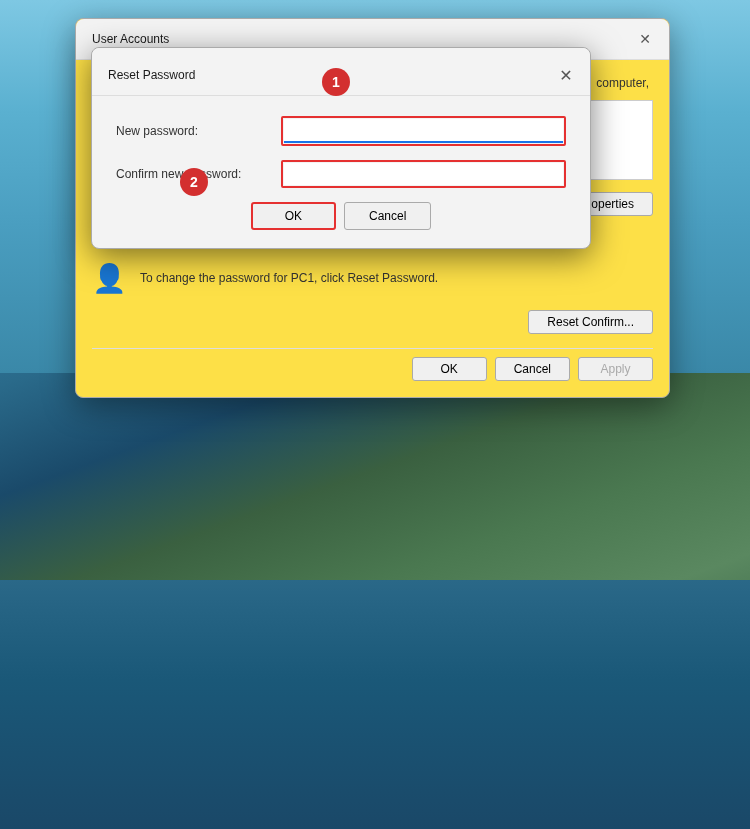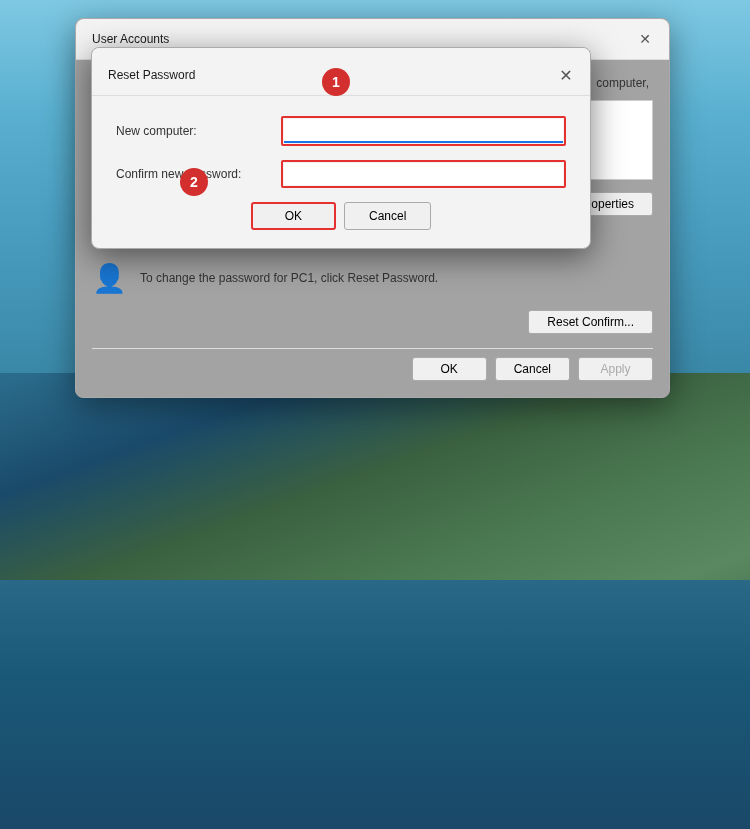--- a/index.html
+++ b/index.html
@@ -47,21 +47,21 @@
         #2a6888 0%, #1a5878 40%, #1a4868 100%
       );
     }
 
     
     .user-accounts-window {
       position: absolute;
       top: 18px;
       left: 75px;
       width: 595px;
-      background: #a3a3a3;
+      background: #fde047;
       border: 1px solid #aaa;
       border-radius: 8px;
       box-shadow: 0 8px 32px rgba(0,0,0,0.4);
     }
 
     .window-titlebar {
       display: flex;
       align-items: center;
       justify-content: space-between;
       padding: 8px 12px 8px 16px;
@@ -385,21 +385,21 @@
   <div class="reset-dialog">
 
     <div class="dialog-titlebar">
       <span class="dialog-title">Reset Password</span>
       <button class="dialog-close-btn">✕</button>
     </div>
 
     <div class="dialog-content">
 
       <div class="form-row">
-        <span class="form-label">New computer:</span>
+        <span class="form-label">New password:</span>
         <div class="form-input-wrapper">
           <input class="form-input" type="password" value="" placeholder="" style="">
         </div>
       </div>
 
       <div class="form-row">
         <span class="form-label">Confirm new password:</span>
         <div class="form-input-wrapper">
           <input class="form-input-plain" type="password" value="" placeholder="" style="">
         </div>

